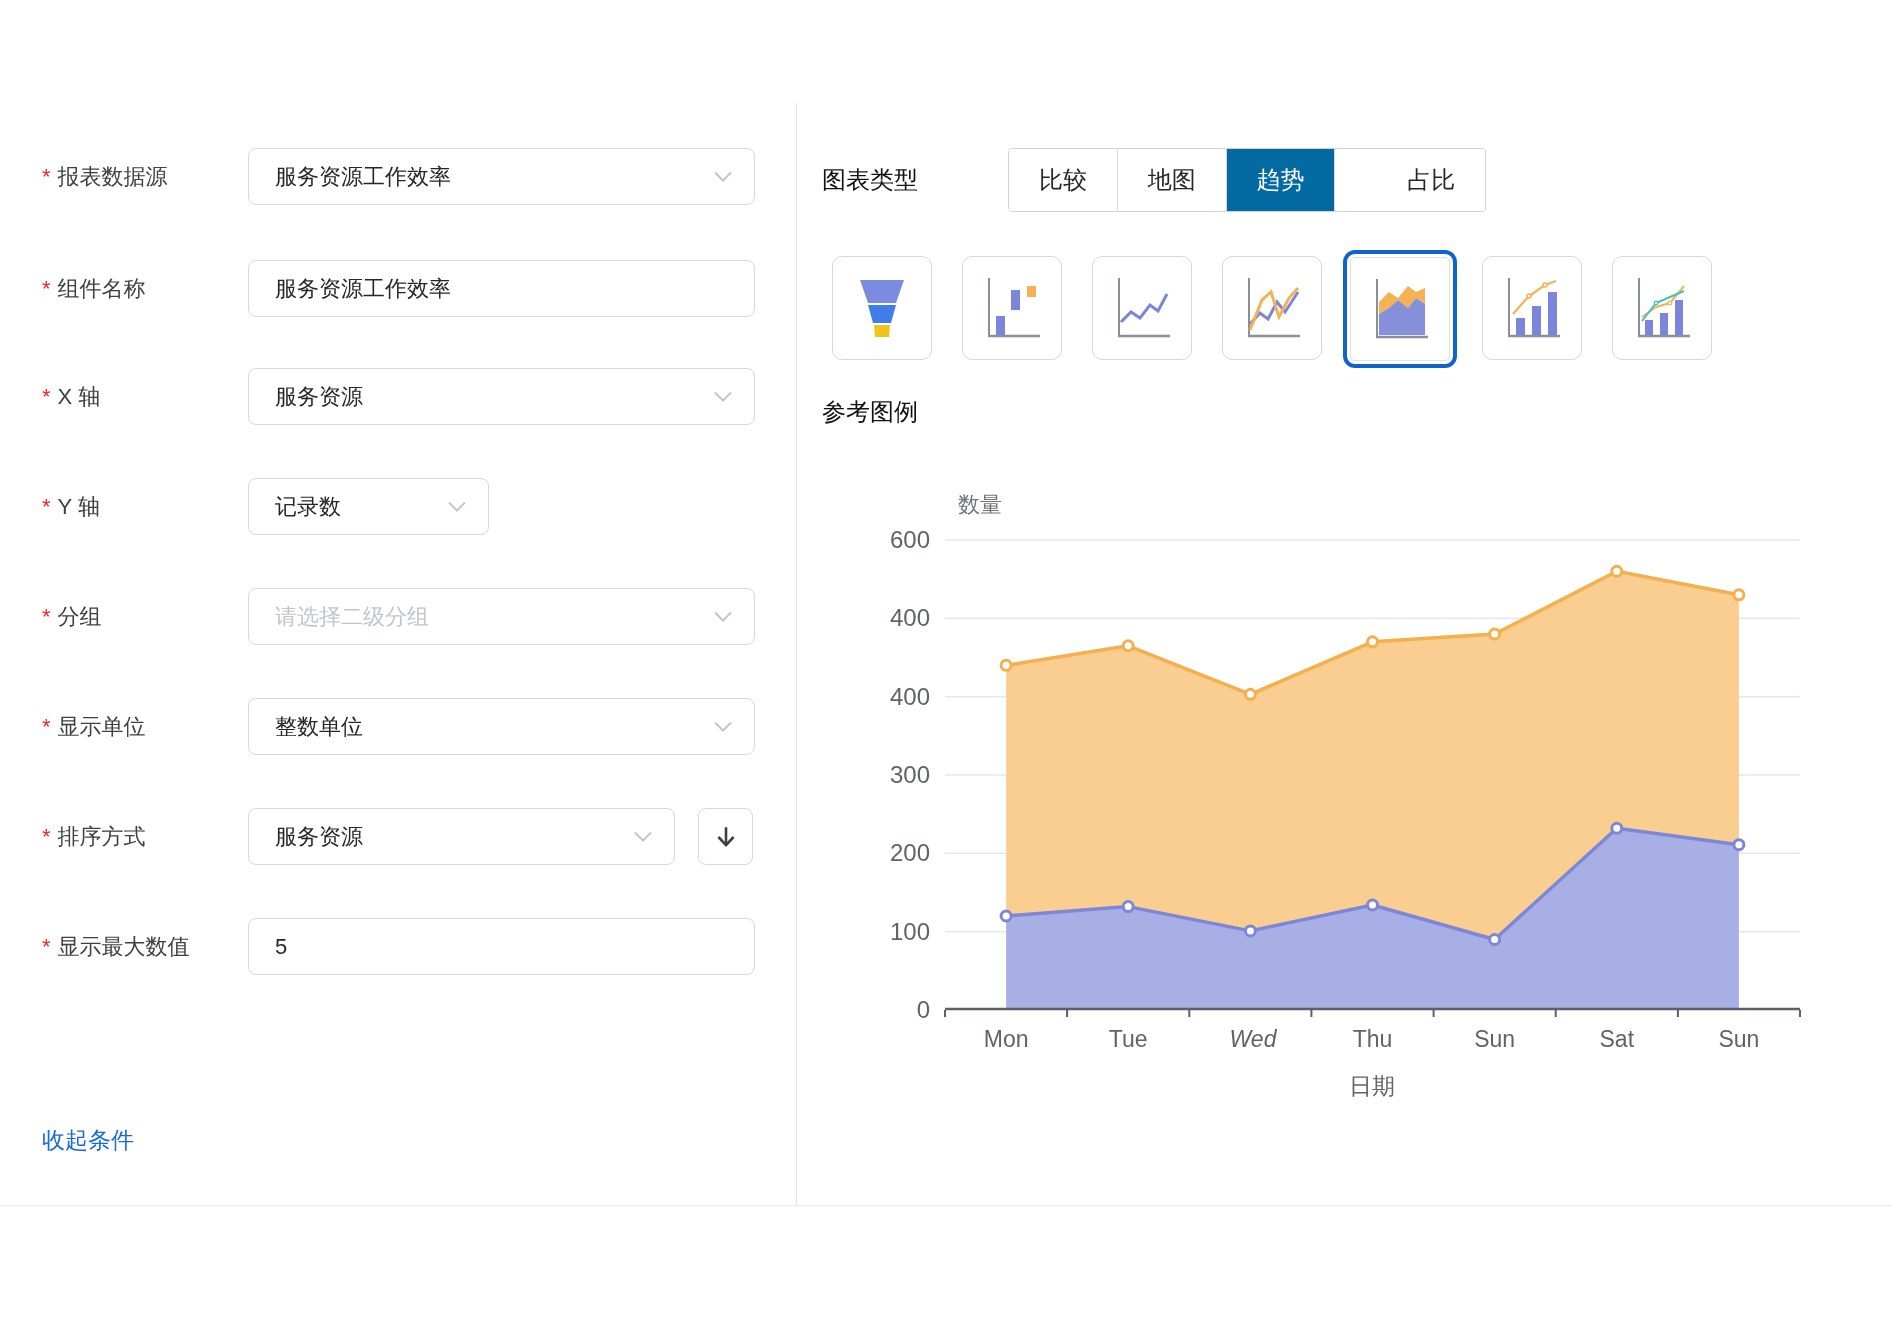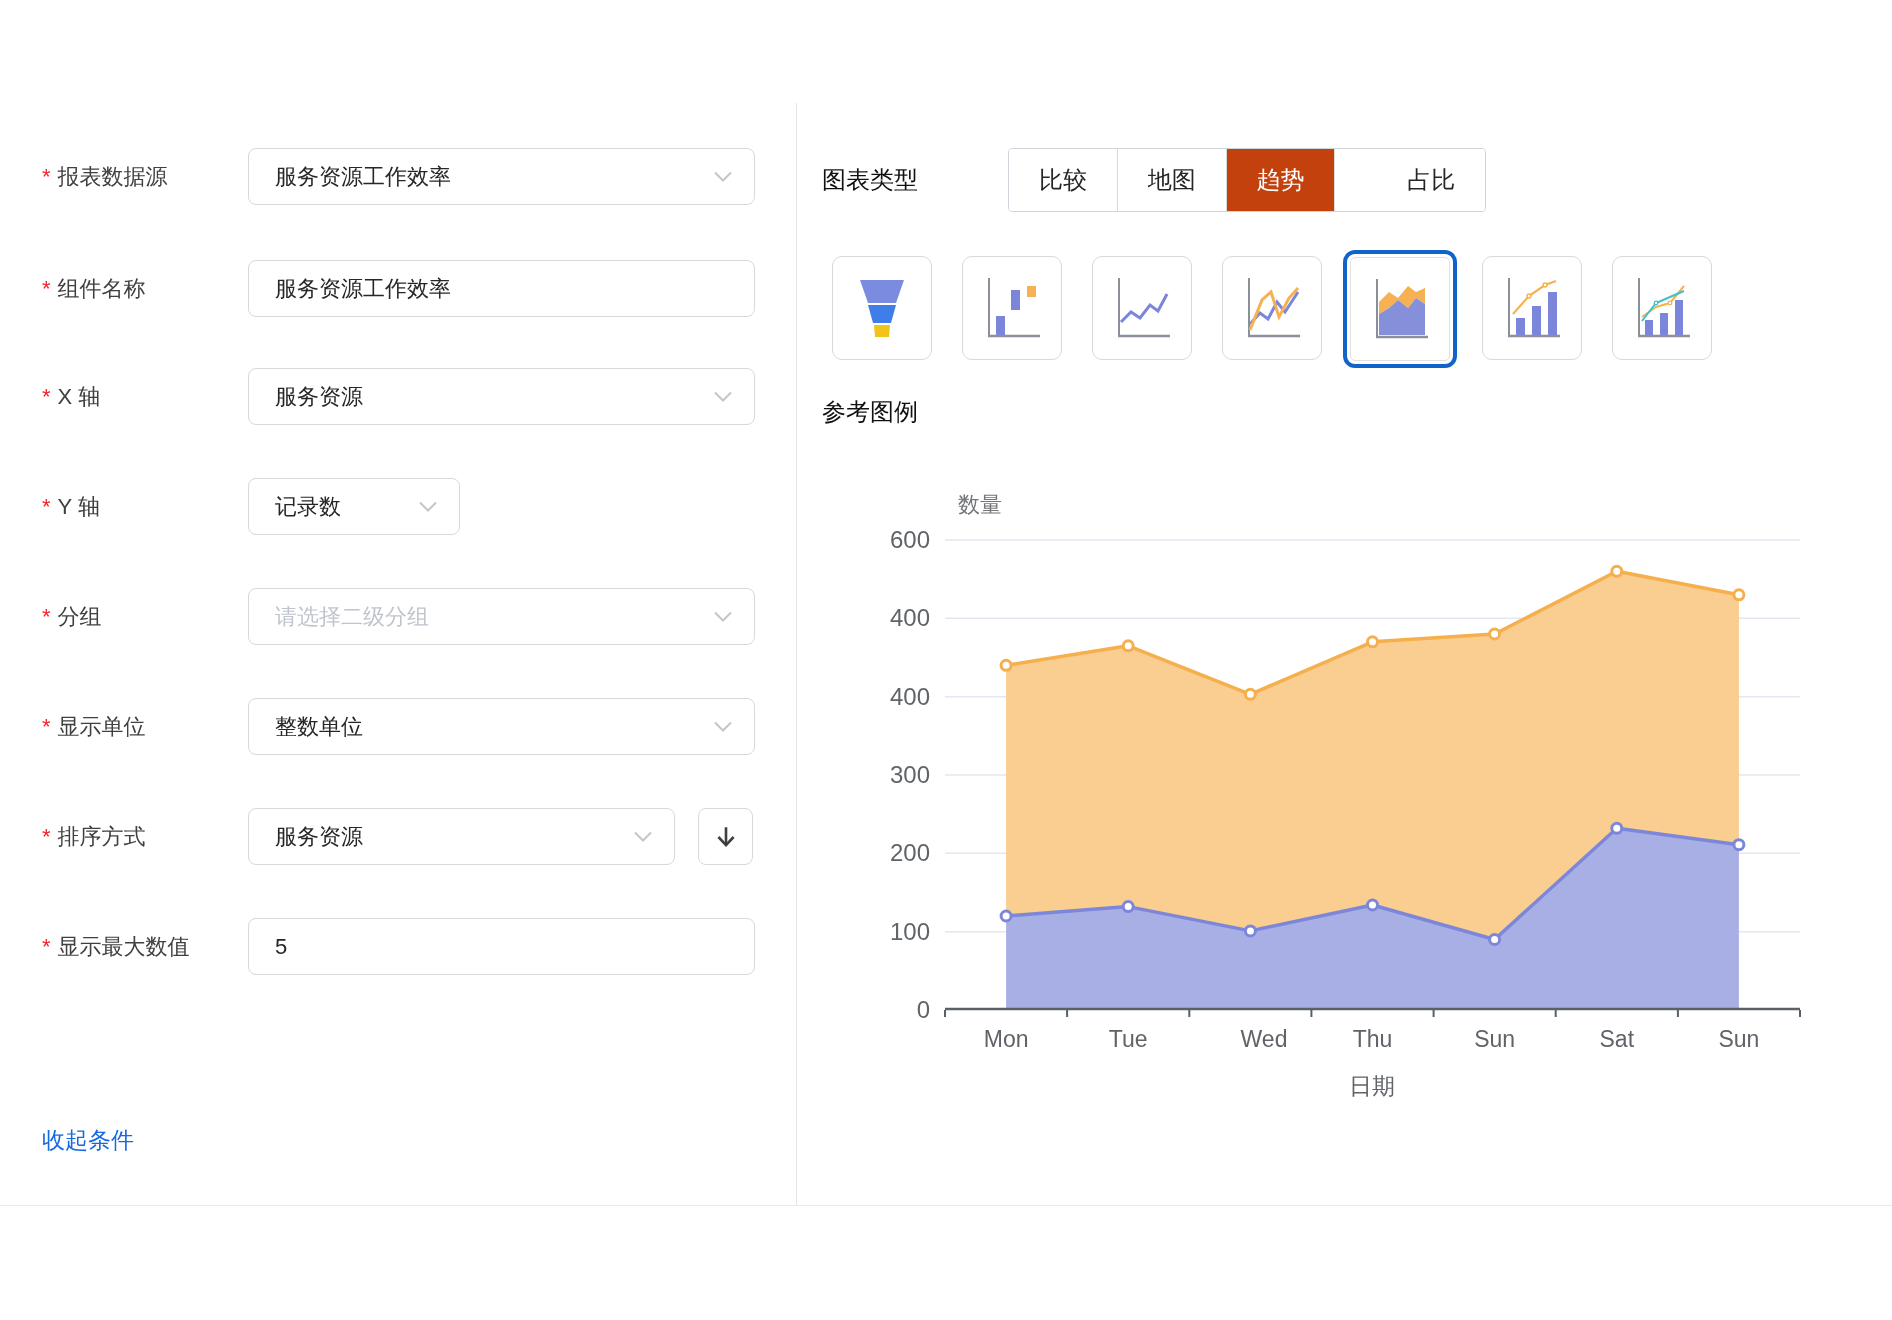--- a/index.html
+++ b/index.html
@@ -26,21 +26,21 @@
   #collapse-link{position:absolute;left:42px;top:1022px;font-size:23px;color:#1769e0;text-decoration:none;cursor:pointer;}
   #sort-dir-btn{position:absolute;left:698px;top:0;width:55px;height:57px;border:1.5px solid #d9d9d9;border-radius:8px;
                 background:#fff;box-sizing:border-box;display:flex;align-items:center;justify-content:center;cursor:pointer;}
   
   #chart-type-label{position:absolute;left:822px;top:148px;height:64px;line-height:64px;font-size:24px;color:#111;}
   #tab-group{position:absolute;left:1008px;top:148px;width:478px;height:64px;display:flex;
              border:1.5px solid #cfd4da;border-radius:4px;box-sizing:border-box;overflow:hidden;background:#fff;}
   .tab{flex:1;display:flex;align-items:center;justify-content:center;font-size:24px;color:#262626;cursor:pointer;
        border-right:1px solid #d9d9d9;background:#fff;}
   .tab:last-child{border-right:none;padding-left:42px;}
-  .tab.active{background:#c2410c;color:#fff;}
+  .tab.active{background:#0369a1;color:#fff;}
   
   .chart-icon{position:absolute;top:256px;width:100px;height:104px;border:1.5px solid #d9d9d9;border-radius:10px;
               background:#fff;box-sizing:border-box;display:flex;align-items:center;justify-content:center;cursor:pointer;}
   .chart-icon.selected{top:250px;width:114px;height:118px;border:4.5px solid #1063c8;border-radius:12px;padding:3px;}
   .icon-inner{width:100%;height:100%;border-radius:5px;display:flex;align-items:center;justify-content:center;}
   .chart-icon.selected .icon-inner{border:1px solid #e0e0e0;box-sizing:border-box;}
   
   #reference-heading{position:absolute;left:822px;top:396px;font-size:24px;color:#111;font-weight:500;}
   #chart-area{position:absolute;left:880px;top:485px;width:980px;height:640px;}
   #y-axis-title{position:absolute;left:78px;top:5px;font-size:22px;color:#71757a;}
@@ -89,21 +89,21 @@
             <polyline points="1,1 9,9 17,1" fill="none" stroke="#c2c6cc" stroke-width="2"></polyline>
           </svg>
       </div>
     </div>
 
     <div class="row" style="top:375px">
       <div class="flabel">
         <span class="req">*</span>
         <span>Y 轴</span>
       </div>
-      <div class="box" style="left:248px;width:212px">
+      <div class="box" style="left:248px;width:241px">
         <span>记录数</span>
         <svg class="chev" width="18" height="11">
             <polyline points="1,1 9,9 17,1" fill="none" stroke="#c2c6cc" stroke-width="2"></polyline>
           </svg>
       </div>
     </div>
 
     <div class="row" style="top:485px">
       <div class="flabel">
         <span class="req">*</span>
@@ -293,21 +293,21 @@
         <div class="ytick" style="top: 431.7px;">100</div>
         <div class="ytick" style="top: 353.3px;">200</div>
         <div class="ytick" style="top: 275px;">300</div>
         <div class="ytick" style="top: 196.7px;">400</div>
         <div class="ytick" style="top: 118.3px;">400</div>
         <div class="ytick" style="top: 40px;">600</div>
       </div>
     <div id="x-labels">
         <div class="xtick" style="left: 81.1px;">Mon</div>
         <div class="xtick" style="left: 203.2px;">Tue</div>
-        <div class="xtick" style="left: 339px;">Wed</div>
+        <div class="xtick" style="left: 328px; font-style: italic;">Wed</div>
         <div class="xtick" style="left: 447.5px;">Thu</div>
         <div class="xtick" style="left: 569.6px;">Sun</div>
         <div class="xtick" style="left: 691.8px;">Sat</div>
         <div class="xtick" style="left: 813.9px;">Sun</div>
       </div>
     <div id="x-axis-title">日期</div>
   </div>
 
   <div id="footer">
     

